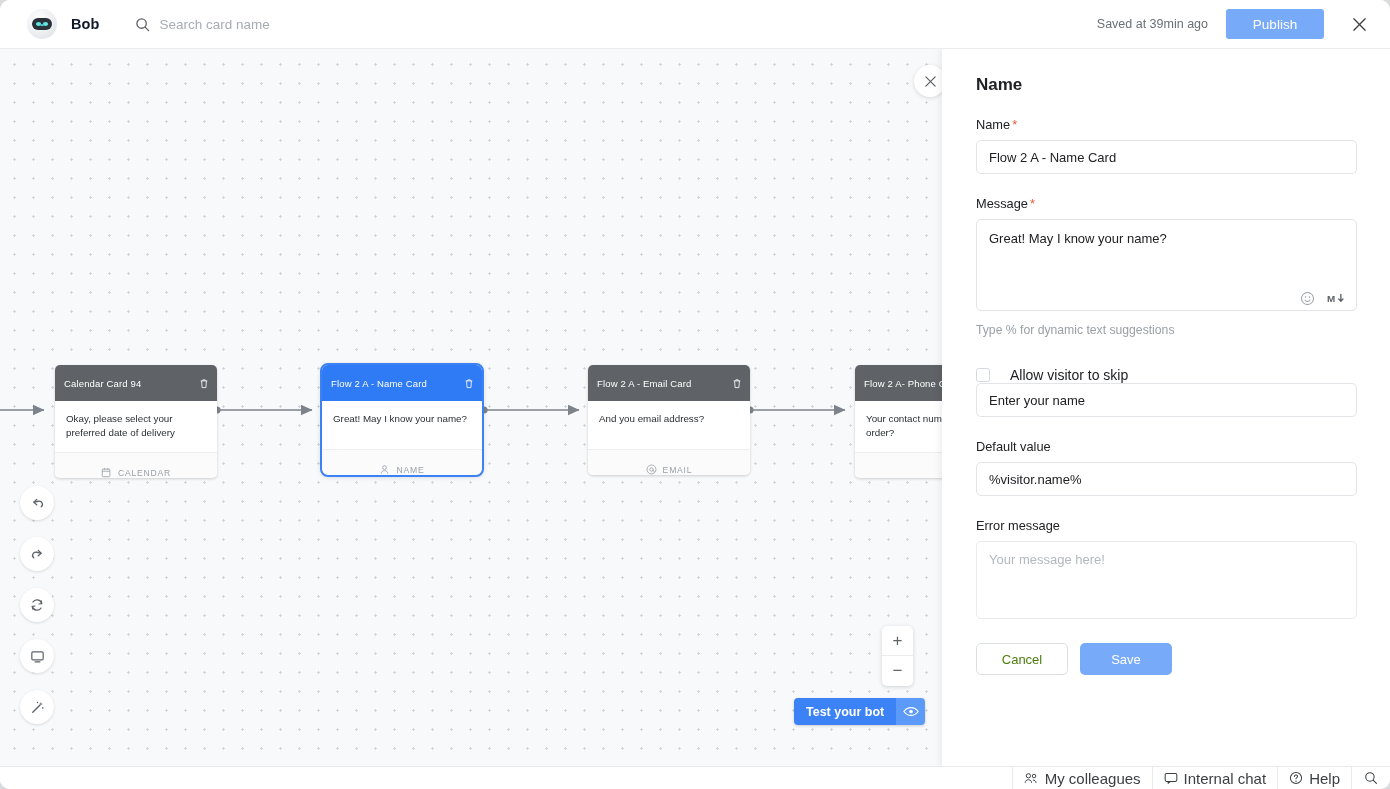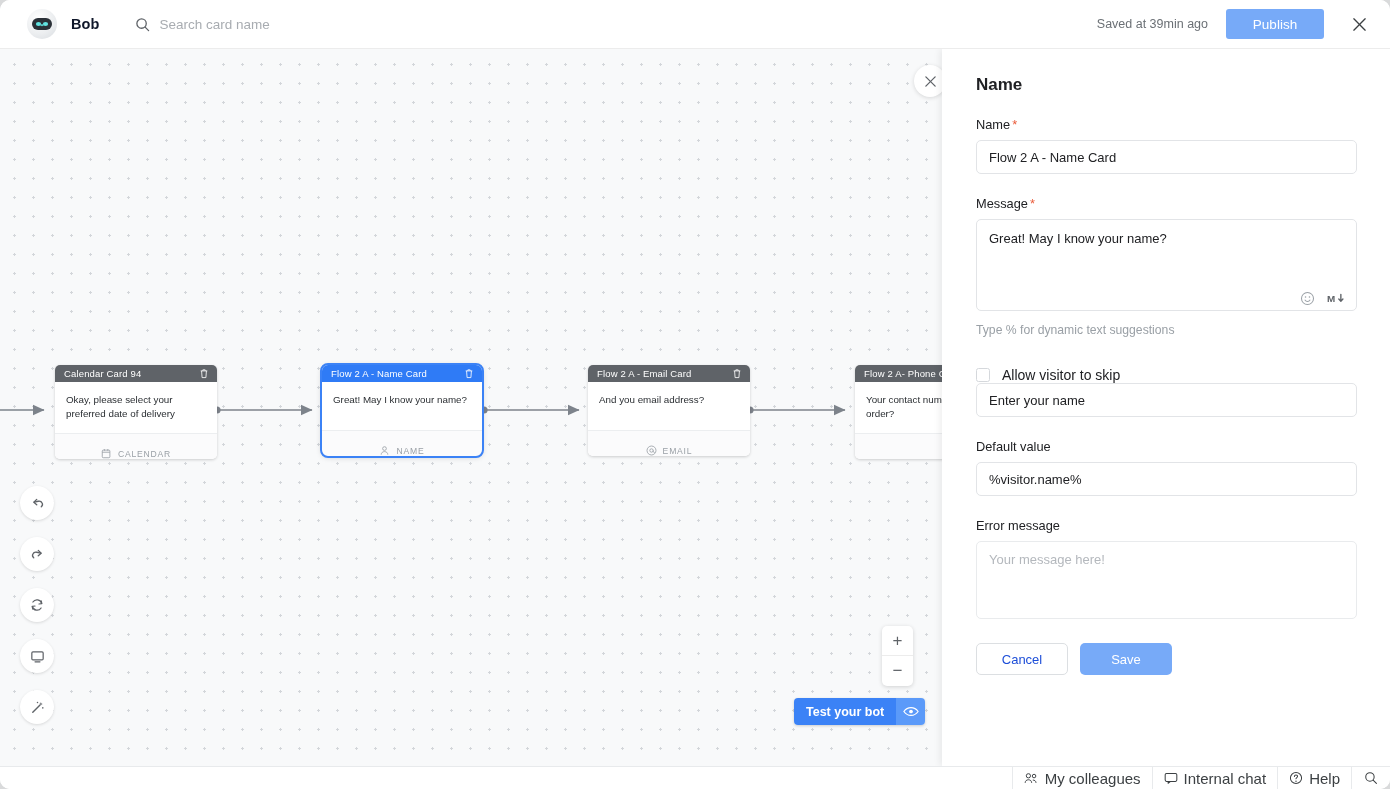--- a/index.html
+++ b/index.html
@@ -88,21 +88,21 @@
     box-shadow: 0 1px 3px rgba(0,0,0,.18);
     background: #ffffff;
     overflow: hidden;
   }
   .card.selected {
     outline: 2px solid #3b82f6;
     border-radius: 6px;
     box-shadow: 0 1px 6px rgba(0,0,0,.2);
   }
   .card-head {
-    height: 17px; display: flex; align-items: center;
+    height: 36px; display: flex; align-items: center;
     padding: 0 8px 0 9px;
     background: #5f6368;
   }
   .card.selected .card-head { background: #2f7bf6; }
   .card-title {
     font-size: 9.5px; color: #ffffff; letter-spacing: .15px;
     white-space: nowrap; overflow: hidden;
   }
   .card-trash {
     margin-left: auto; color: rgba(255,255,255,.92);
@@ -198,38 +198,38 @@
     line-height: 17px; background: #fff;
   }
   .ta::placeholder { color: #b4b8bd; }
   .ta-tools {
     position: absolute; right: 12px; bottom: 9px;
     display: flex; align-items: center; gap: 12px; color: #9aa0a6;
   }
   .ta-tools span { cursor: pointer; display: flex; align-items: center; }
   .helper { margin-top: 8px; font-size: 12.2px; color: #9aa0a6; }
   .checkrow {
-    margin-top: 30px; display: flex; align-items: center; gap: 12px; cursor: pointer;
+    margin-top: 30px; display: flex; align-items: center; gap: 20px; cursor: pointer;
   }
   .cbox {
     width: 14px; height: 14px; border: 1.4px solid #d5d8dc; border-radius: 2.5px; background: #fff;
   }
   .checkrow-label { font-size: 14px; color: #202124; }
   .err-ta {
     width: 381px; height: 78px; resize: none;
     border: 1px solid #e9ebed; border-radius: 5px;
     padding: 10px 12px; font-size: 13px;
     font-family: "Liberation Sans", sans-serif; outline: none; color:#202124;
   }
   .err-ta::placeholder { color: #b4b8bd; }
   .panel-actions { margin-top: 20px; display: flex; gap: 12px; }
   .btn-cancel {
     width: 92px; height: 32px; border-radius: 5px;
     border: 1px solid #dcdfe2; background: #fff;
-    font-size: 13px; color: #1d4ed8; cursor: pointer;
+    font-size: 13px; color: #4d7c0f; cursor: pointer;
     font-family: "Liberation Sans", sans-serif;
   }
   .btn-save {
     width: 92px; height: 32px; border-radius: 5px; border: none;
     background: #77aaf8; color: #fff; font-size: 13px; cursor: pointer;
     font-family: "Liberation Sans", sans-serif;
   }
 
   
   .footer {

